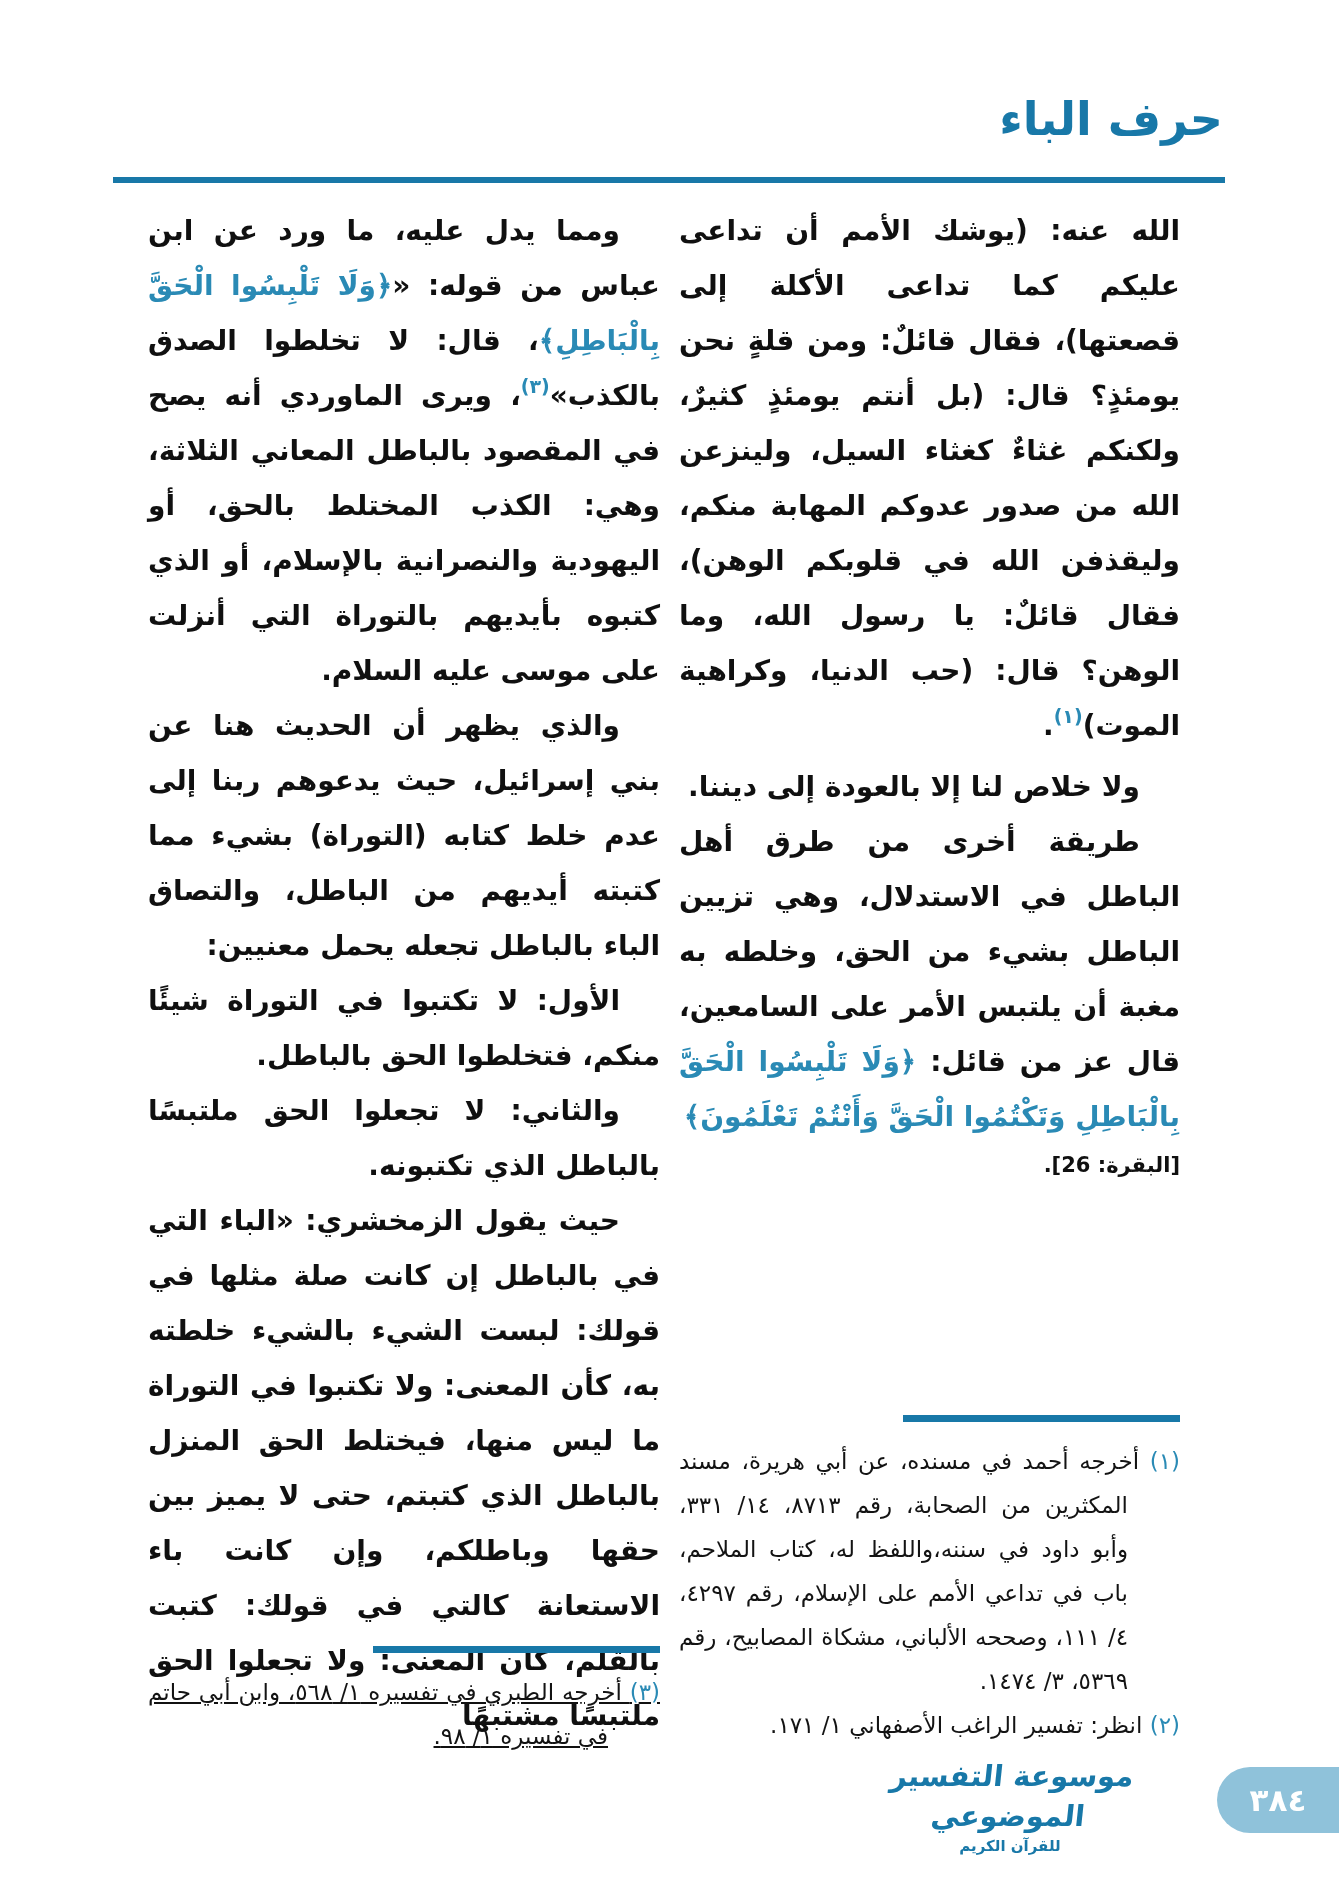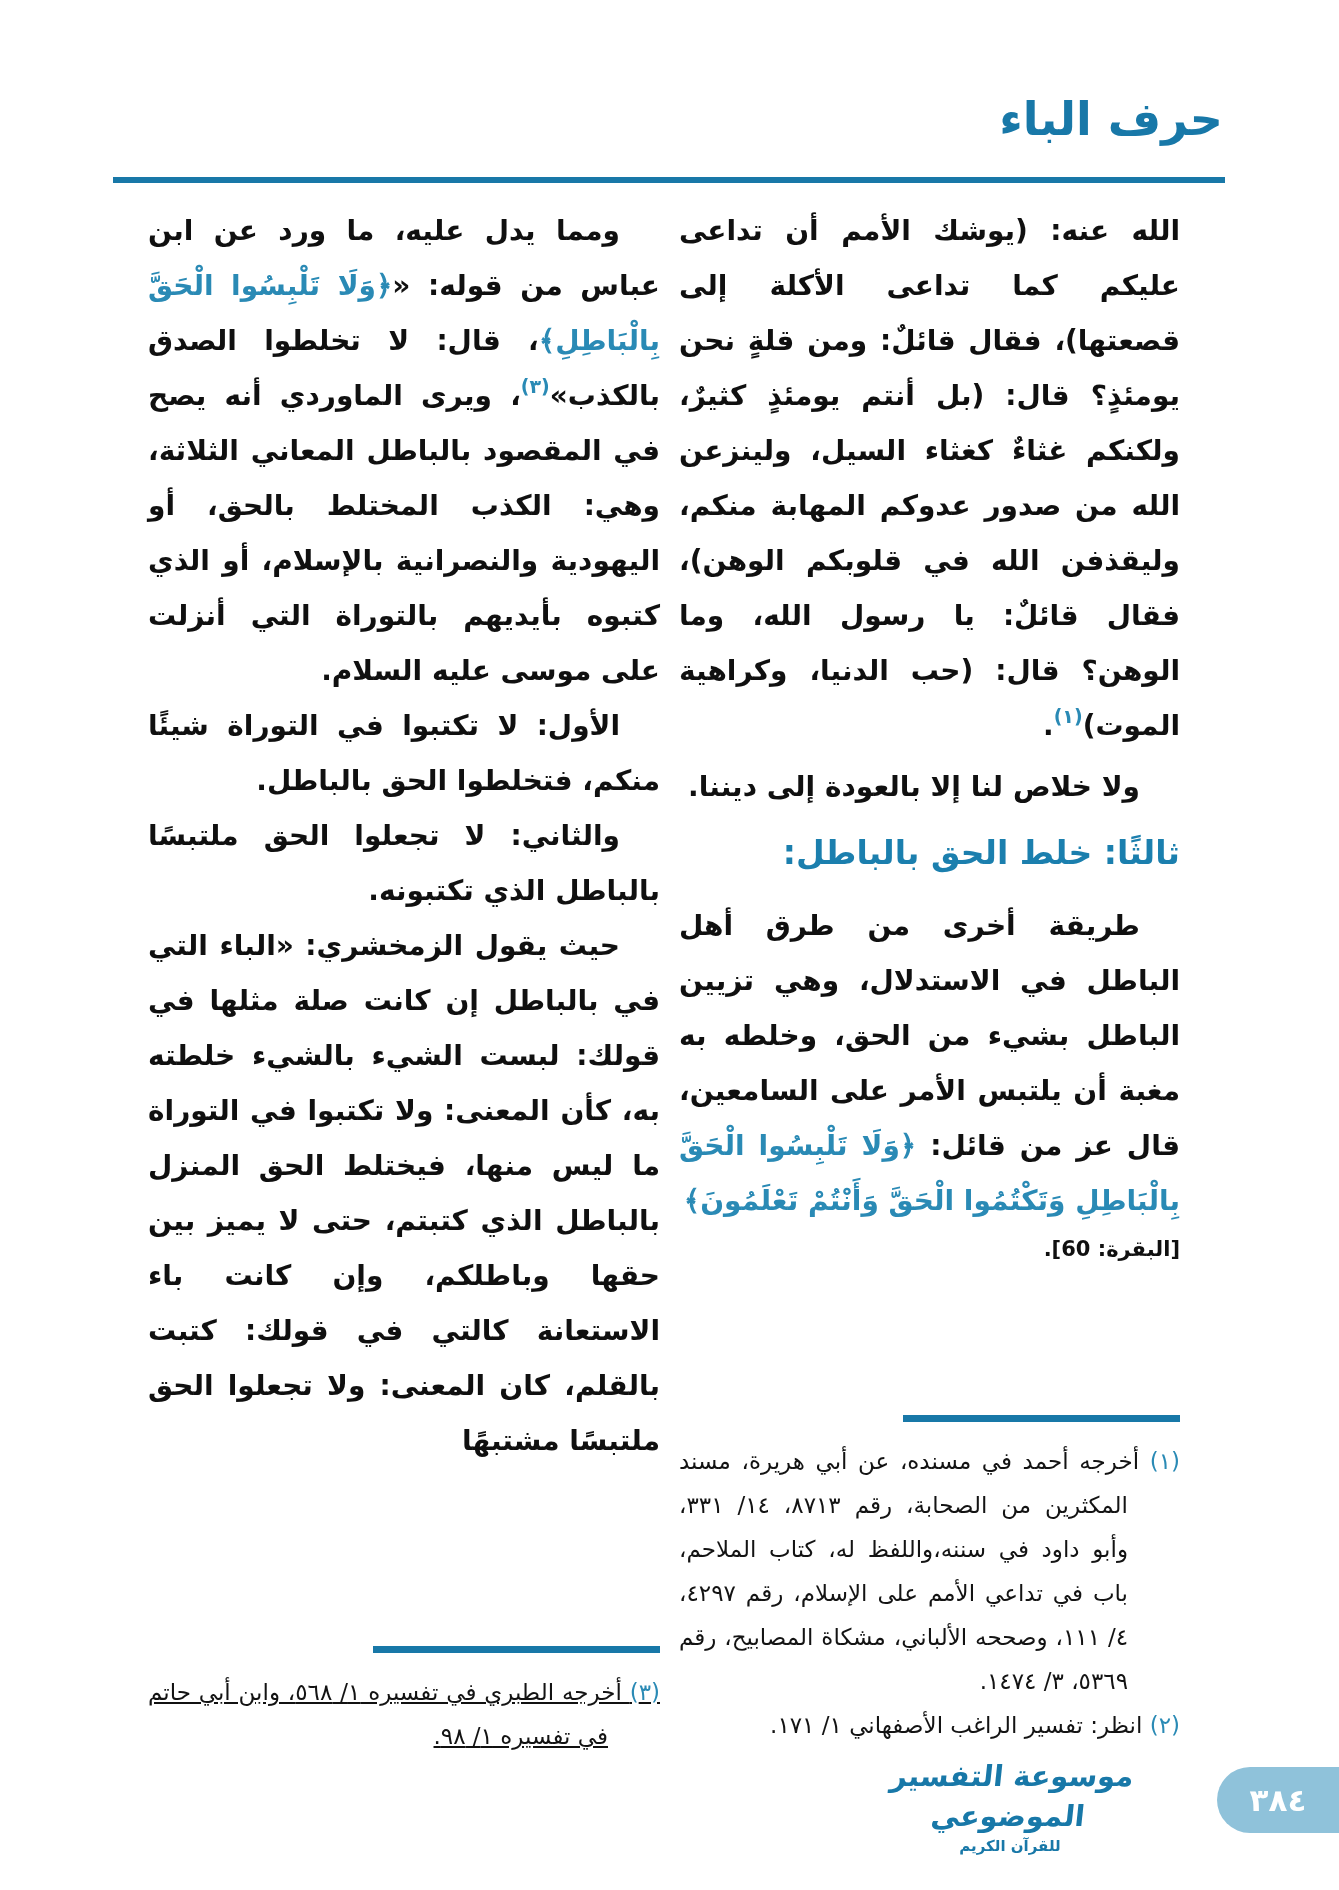--- a/index.html
+++ b/index.html
@@ -90,39 +90,39 @@
 
   <div class="header-title">حرف الباء</div>
   <div class="header-rule"></div>
 
   <div class="col col-right">
 
     <p class="body-text"><span>الله عنه: (يوشك الأمم أن تداعى عليكم كما تداعى الأكلة إلى قصعتها)، فقال قائلٌ: ومن قلةٍ نحن يومئذٍ؟ قال: (بل أنتم يومئذٍ كثيرٌ، ولكنكم غثاءٌ كغثاء السيل، ولينزعن الله من صدور عدوكم المهابة منكم، وليقذفن الله في قلوبكم الوهن)، فقال قائلٌ: يا رسول الله، وما الوهن؟ قال: (حب الدنيا، وكراهية الموت)</span><span class="fn-ref">(١)</span><span>.</span></p>
 
     <p class="body-text indent" style="margin-top:6px;">ولا خلاص لنا إلا بالعودة إلى ديننا.</p>
 
-    <div class="section-heading">ثالثًا: خلط الحق بالباطل:</div>
 
     <p class="body-text indent"><span>طريقة أخرى من طرق أهل الباطل في الاستدلال، وهي تزيين الباطل بشيء من الحق، وخلطه به مغبة أن يلتبس الأمر على السامعين، قال عز من قائل: </span><span class="verse">﴿وَلَا تَلْبِسُوا الْحَقَّ بِالْبَاطِلِ وَتَكْتُمُوا الْحَقَّ وَأَنْتُمْ تَعْلَمُونَ﴾</span></p>
-    <div class="citation">[البقرة: 60].</div>
+    <div class="citation">[البقرة: 26].</div>
 
 
     <div class="footnote-block footnote-block-right">
       <div class="footnote-separator sep-right"></div>
       <div class="footnotes">
         <p class="footnote"><span class="fn-marker">(١)</span><span> أخرجه أحمد في مسنده، عن أبي هريرة، مسند المكثرين من الصحابة، رقم ٨٧١٣، ١٤/ ٣٣١، وأبو داود في سننه،واللفظ له، كتاب الملاحم، باب في تداعي الأمم على الإسلام، رقم ٤٢٩٧، ٤/ ١١١، وصححه الألباني، مشكاة المصابيح، رقم ٥٣٦٩، ٣/ ١٤٧٤.</span></p>
         <p class="footnote"><span class="fn-marker">(٢)</span><span> انظر: تفسير الراغب الأصفهاني ١/ ١٧١.</span></p>
       </div>
     </div>
   </div>
 
   <div class="col col-left">
 
     <p class="body-text indent"><span>ومما يدل عليه، ما ورد عن ابن عباس من قوله: «</span><span class="verse">﴿وَلَا تَلْبِسُوا الْحَقَّ بِالْبَاطِلِ﴾</span><span>، قال: لا تخلطوا الصدق بالكذب»</span><span class="fn-ref">(٣)</span><span>، ويرى الماوردي أنه يصح في المقصود بالباطل المعاني الثلاثة، وهي: الكذب المختلط بالحق، أو اليهودية والنصرانية بالإسلام، أو الذي كتبوه بأيديهم بالتوراة التي أنزلت على موسى عليه السلام.</span></p>
 
+    <p class="body-text indent">والذي يظهر أن الحديث هنا عن بني إسرائيل، حيث يدعوهم ربنا إلى عدم خلط كتابه (التوراة) بشيء مما كتبته أيديهم من الباطل، والتصاق الباء بالباطل تجعله يحمل معنيين:</p>
 
     <p class="body-text indent"><span class="lead-word">الأول:</span><span> لا تكتبوا في التوراة شيئًا منكم، فتخلطوا الحق بالباطل.</span></p>
 
     <p class="body-text indent"><span class="lead-word">والثاني:</span><span> لا تجعلوا الحق ملتبسًا بالباطل الذي تكتبونه.</span></p>
 
     <p class="body-text indent">حيث يقول الزمخشري: «الباء التي في بالباطل إن كانت صلة مثلها في قولك: لبست الشيء بالشيء خلطته به، كأن المعنى: ولا تكتبوا في التوراة ما ليس منها، فيختلط الحق المنزل بالباطل الذي كتبتم، حتى لا يميز بين حقها وباطلكم، وإن كانت باء الاستعانة كالتي في قولك: كتبت بالقلم، كان المعنى: ولا تجعلوا الحق ملتبسًا مشتبهًا</p>
 
     <div class="footnote-block footnote-block-left">
       <div class="footnote-separator sep-left"></div>
       <div class="footnotes">

